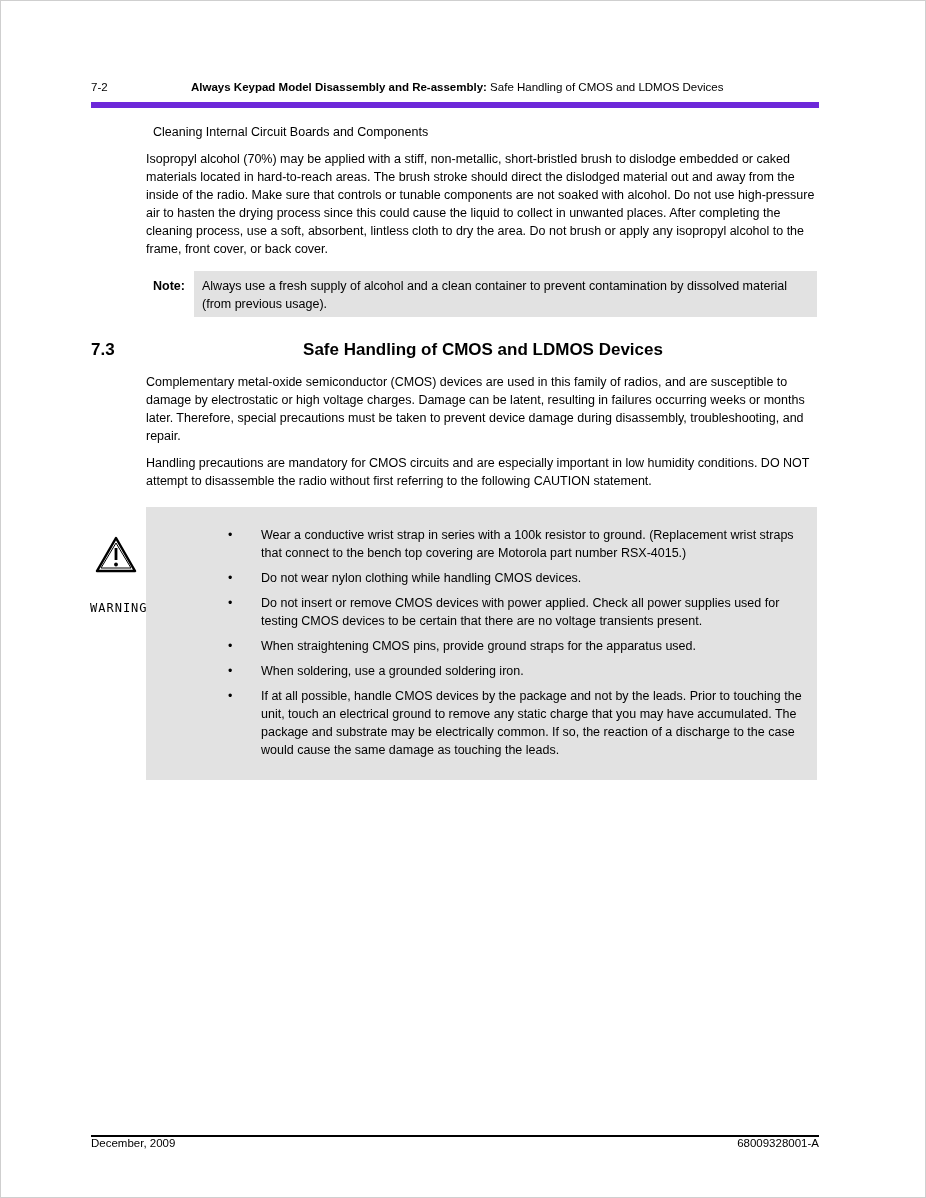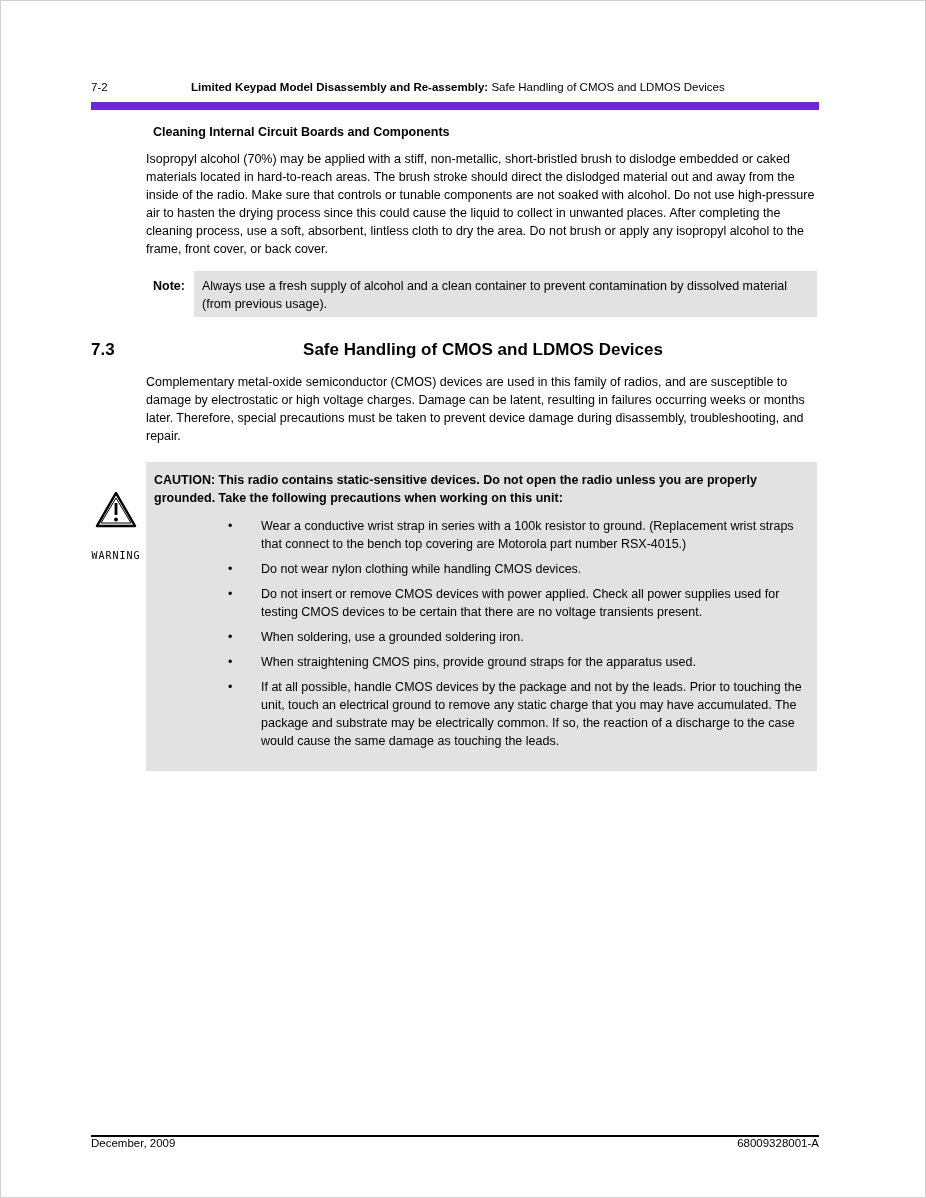--- a/index.html
+++ b/index.html
@@ -16,34 +16,34 @@
     font-family:"Liberation Sans", sans-serif;
     color:var(--text);
     box-sizing:border-box;
     border:1px solid #cfcfcf;
     overflow:hidden;
   }
   
   .header{
     position:absolute;left:90px;right:106px;top:80px;
     display:flex;align-items:baseline;
-    border-bottom:8px solid #6d28d9;
+    border-bottom:6px solid #6d28d9;
     padding-bottom:9px;
     font-size:11.5px;
   }
   .page-num{width:100px;flex:0 0 auto;}
   .header-title{flex:1;}
   .header-title .b{font-weight:bold;}
   
   .content{
     position:absolute;left:145px;right:108px;top:122px;
     font-size:12.5px;line-height:18px;
   }
   .subheading{
-    font-weight:bold;
+    font-weight:normal;
     font-size:12.5px;
     margin:0 0 9px 7px;
   }
   .para{margin:0 0 9px 0;text-align:left;}
   
   .note-row{
     display:flex;align-items:stretch;
     margin:13px 0 14px 7px;
   }
   .note-label{
@@ -68,22 +68,22 @@
   .section-title{margin-left:3px;}
   
   .caution-wrap{position:relative;margin-top:17px;}
   .warning-icon-block{
     position:absolute;left:-56px;top:28px;width:52px;
     text-align:center;
   }
   .warning-label{
     display:block;
     font-family:"DejaVu Sans Mono", monospace;
-    font-size:10px;letter-spacing:1px;
-    margin-top:12px;
+    font-size:12px;letter-spacing:1px;
+    margin-top:19px;
   }
   .caution-box{
     background:var(--box-bg);
     padding:9px 14px 14px 8px;
   }
   .caution-heading{
     font-weight:bold;
     margin:0 0 5px 0;
   }
   .caution-list{
@@ -109,64 +109,64 @@
   }
 </style>
 </head>
 <body>
 
 <div class="page">
 
   <div class="header">
     <span class="page-num">7-2</span>
     <span class="header-title">
-      <span class="b">Limited Keypad Model Disassembly and Re-assembly:</span><span> Safe Handling of CMOS and LDMOS Devices</span>
+      <span class="b">Always Keypad Model Disassembly and Re-assembly:</span><span> Safe Handling of CMOS and LDMOS Devices</span>
     </span>
   </div>
 
   <div class="content">
 
     <div class="subheading">Cleaning Internal Circuit Boards and Components</div>
 
     <p class="para">Isopropyl alcohol (70%) may be applied with a stiff, non-metallic, short-bristled brush to dislodge embedded or caked materials located in hard-to-reach areas. The brush stroke should direct the dislodged material out and away from the inside of the radio. Make sure that controls or tunable components are not soaked with alcohol. Do not use high-pressure air to hasten the drying process since this could cause the liquid to collect in unwanted places. After completing the cleaning process, use a soft, absorbent, lintless cloth to dry the area. Do not brush or apply any isopropyl alcohol to the frame, front cover, or back cover.</p>
 
     <div class="note-row">
       <span class="note-label">Note:</span>
       <div class="note-box">Always use a fresh supply of alcohol and a clean container to prevent contamination by dissolved material (from previous usage).</div>
     </div>
 
     <div class="section-heading">
       <span class="section-number">7.3</span>
       <span class="section-title">Safe Handling of CMOS and LDMOS Devices</span>
     </div>
 
     <p class="para">Complementary metal-oxide semiconductor (CMOS) devices are used in this family of radios, and are susceptible to damage by electrostatic or high voltage charges. Damage can be latent, resulting in failures occurring weeks or months later. Therefore, special precautions must be taken to prevent device damage during disassembly, troubleshooting, and repair.</p>
+    <p class="para">Handling precautions are mandatory for CMOS circuits and are especially important in low humidity conditions. DO NOT attempt to disassemble the radio without first referring to the following CAUTION statement.</p>
 
     <div class="caution-wrap">
 
       <div class="warning-icon-block">
         <span class="icon">
           <svg width="44" height="40" viewBox="0 0 44 40" aria-hidden="true">
             <polygon points="22,3 41,36 3,36" fill="none" stroke="#000" stroke-width="2.5" stroke-linejoin="round"></polygon>
             <polygon points="22,8 37,33 7,33" fill="none" stroke="#000" stroke-width="1"></polygon>
             <rect x="20.6" y="13" width="2.8" height="12" fill="#000"></rect>
             <circle cx="22" cy="29.5" r="1.9" fill="#000"></circle>
           </svg>
         </span>
         <span class="warning-label">WARNING</span>
       </div>
 
       <div class="caution-box">
-        <p class="caution-heading">CAUTION: This radio contains static-sensitive devices. Do not open the radio unless you are properly grounded. Take the following precautions when working on this unit:</p>
         <ul class="caution-list">
           <li>Wear a conductive wrist strap in series with a 100k resistor to ground. (Replacement wrist straps that connect to the bench top covering are Motorola part number RSX-4015.)</li>
           <li>Do not wear nylon clothing while handling CMOS devices.</li>
           <li>Do not insert or remove CMOS devices with power applied. Check all power supplies used for testing CMOS devices to be certain that there are no voltage transients present.</li>
+          <li>When straightening CMOS pins, provide ground straps for the apparatus used.</li>
           <li>When soldering, use a grounded soldering iron.</li>
-          <li>When straightening CMOS pins, provide ground straps for the apparatus used.</li>
           <li>If at all possible, handle CMOS devices by the package and not by the leads. Prior to touching the unit, touch an electrical ground to remove any static charge that you may have accumulated. The package and substrate may be electrically common. If so, the reaction of a discharge to the case would cause the same damage as touching the leads.</li>
         </ul>
       </div>
     </div>
 
   </div>
 
   <div class="footer">
     <span>December, 2009</span>
     <span>68009328001-A</span>

